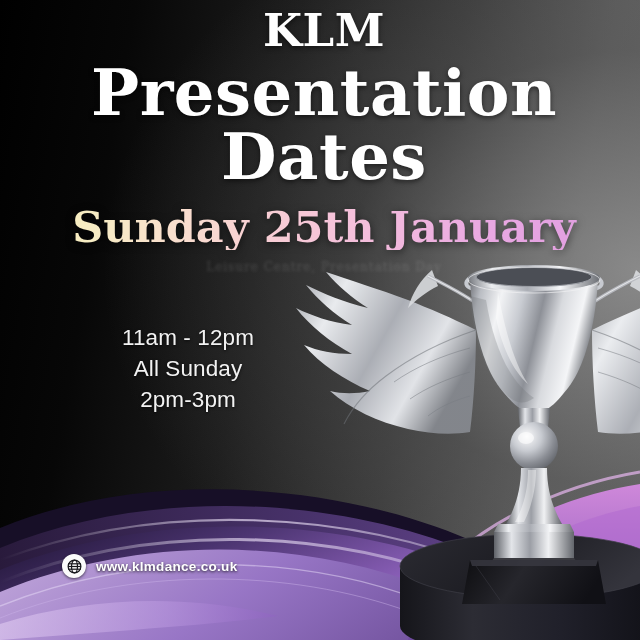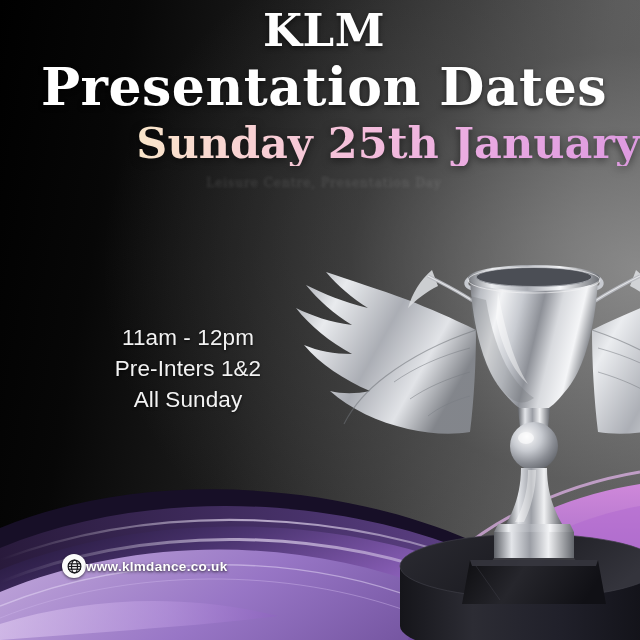--- a/index.html
+++ b/index.html
@@ -22,23 +22,23 @@
   }
   .title-line{
     font-family:"DejaVu Serif", "Liberation Serif", serif;
     color:#ffffff;
     font-weight:700;
     letter-spacing:.5px;
     line-height:1.0;
     text-shadow:0 2px 5px rgba(0,0,0,.55);
   }
   .title-1{ font-size:45px; }
-  .title-2{ font-size:52px; margin-top:8px; }
-
-  .date-wrap{ margin-top:8px;text-align:right; }
+  .title-2{ font-size:64px; margin-top:8px; }
+
+  .date-wrap{ margin-top:16px; }
   .date-line{
     font-family:"DejaVu Serif", "Liberation Serif", serif;
     font-weight:700;
     font-size:43px;
     line-height:1.05;
     background-image:linear-gradient(95deg,#f7f0b6 0%,#f7ecc4 14%,#f9dfcd 26%,#f8cfd4 40%,#f3bcdc 58%,#e9a8e2 76%,#dd9ae0 100%);
     -webkit-background-clip:text;
     background-clip:text;
     color:transparent;
     -webkit-text-fill-color:transparent;
@@ -68,21 +68,21 @@
     font-size:22.5px;
     line-height:1.385;
     letter-spacing:.1px;
     text-shadow:0 1px 3px rgba(0,0,0,.65);
     white-space:nowrap;
   }
 
   
   .footer{
     position:absolute; left:62px; bottom:62px;
-    display:flex; align-items:center; 
+    display:flex; align-items:center; gap:10px;
     z-index:9;
   }
   .globe-badge{
     width:24px;height:24px;border-radius:50%;
     background:#fbfbfb;
     display:flex;align-items:center;justify-content:center;
     box-shadow:0 1px 3px rgba(0,0,0,.6);
     flex:0 0 auto;
   }
   .globe-badge svg{ display:block; }
@@ -315,22 +315,22 @@
 
     <polygon points="478,602 590,602 604,560 464,560" fill="none"></polygon>
     <polygon points="468,604 600,604 600,604 468,604" fill="none"></polygon>
     <path d="M470,560 L598,560 L606,604 L462,604 Z" fill="url(#baseBlack)"></path>
     <path d="M470,560 L598,560 L596,566 L472,566 Z" fill="#3a3a42" opacity=".8"></path>
     <path d="M476,566 L500,600" fill="none" stroke="#44444e" stroke-width="1" opacity=".4"></path>
   </svg>
 
   <div class="schedule">
     <div>11am - 12pm</div>
-    <div>Pre-Inters 1&amp;2</div>
     <div>All Sunday</div>
+    <div>2pm-3pm</div>
   </div>
 
   <div class="footer">
     <span class="globe-badge">
       <svg width="17" height="17" viewBox="0 0 24 24" fill="none" stroke="#17171b" stroke-width="1.7">
         <circle cx="12" cy="12" r="9"></circle>
         <ellipse cx="12" cy="12" rx="4.2" ry="9"></ellipse>
         <line x1="3" y1="8.2" x2="21" y2="8.2"></line>
         <line x1="3" y1="12" x2="21" y2="12"></line>
         <line x1="3" y1="15.8" x2="21" y2="15.8"></line>

